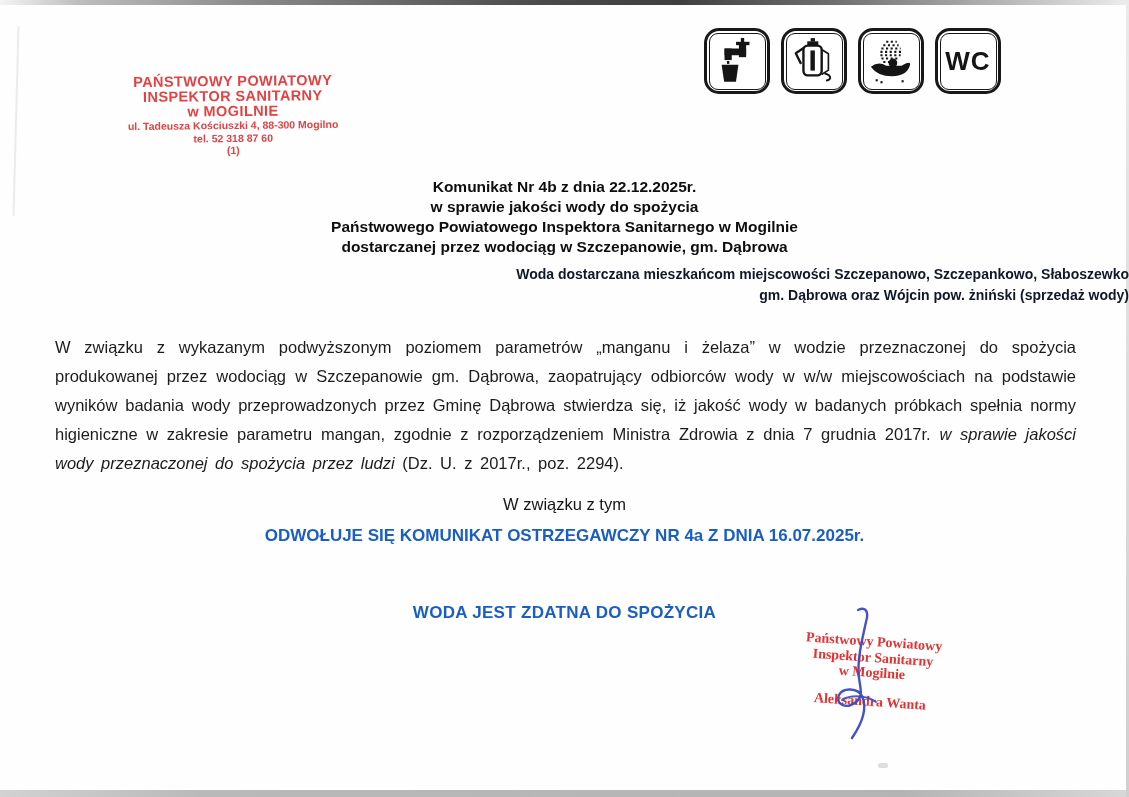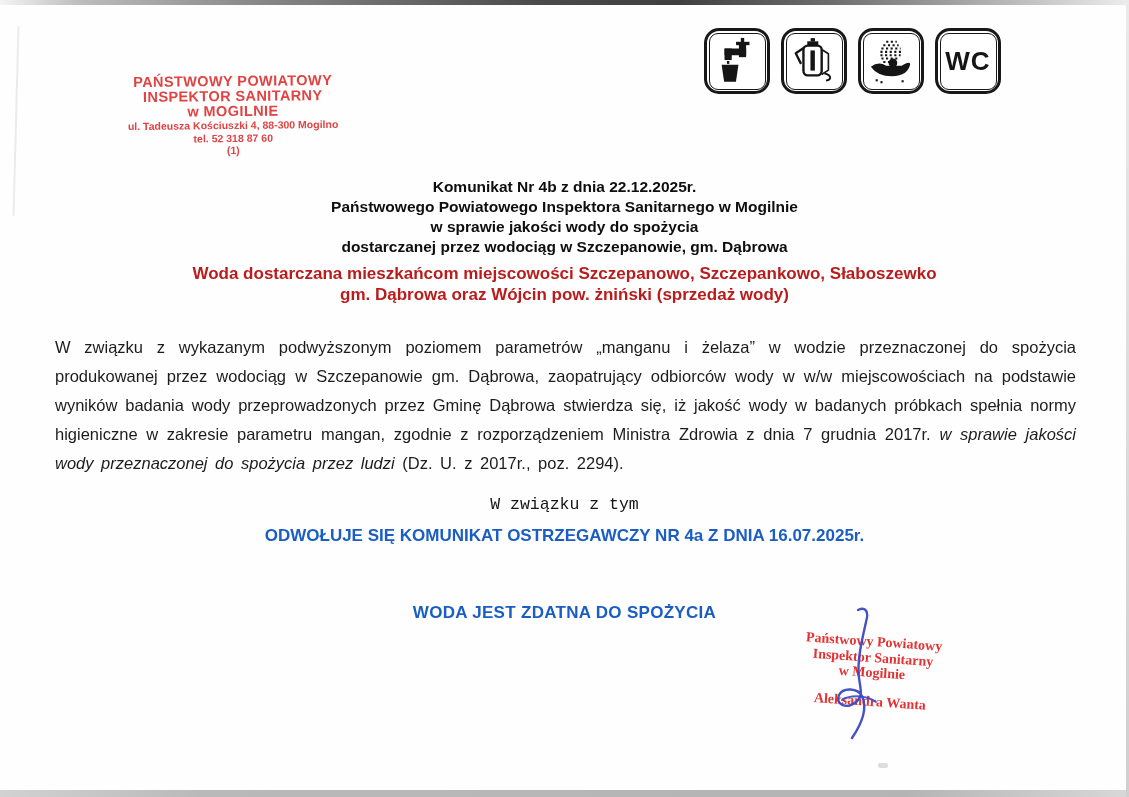--- a/index.html
+++ b/index.html
@@ -26,30 +26,30 @@
   .icon-row{position:absolute;left:704px;top:28px;display:flex;gap:11px;}
   .pict{width:66px;height:66px;border:3.5px solid #181818;border-radius:15px;background:#fff;
     position:relative;box-sizing:border-box;}
   .pict-in{position:absolute;inset:1.5px;border:1.8px solid #181818;border-radius:9px;
     display:flex;align-items:center;justify-content:center;}
   .wc-text{font-weight:bold;font-size:26px;letter-spacing:1px;color:#151515;
     font-family:"Liberation Sans",sans-serif;}
   
   .title-block{position:absolute;left:0;top:177px;width:100%;text-align:center;
     font-weight:bold;font-size:15.5px;line-height:20px;color:#0e0e0e;}
-  .subtitle-block{position:absolute;left:0;top:264px;width:100%;text-align:center;
-    font-weight:bold;font-size:17px;line-height:20.5px;color:#b91c1c;}
+  .subtitle-block{position:absolute;left:0;top:264px;width:100%;text-align:right;
+    font-weight:bold;font-size:14px;line-height:20.5px;color:#0f172a;}
   
   .body-par{position:absolute;left:55px;top:316px;width:1021px;
     font-size:16.5px;line-height:29px;text-align:justify;color:#1c1c1c;
     word-spacing:3px;}
   .body-par .it{font-style:italic;}
   
   .line-center{position:absolute;left:0;width:100%;text-align:center;}
-  .intro{top:495px;font-size:16.5px;font-family:Liberation Mono, monospace;}
+  .intro{top:495px;font-size:16.5px;}
   .revoke{top:526px;font-weight:bold;font-size:17px;color:#1a5ec4;}
   .issued{top:555px;font-size:16.5px;}
   .verdict{top:603px;font-weight:bold;font-size:17px;color:#1a5ec4;letter-spacing:.3px;}
   
   .sig-stamp{position:absolute;left:782px;top:634px;width:180px;text-align:center;
     color:#e23232;transform:rotate(4deg);
     font-family:"Liberation Serif",serif;font-weight:bold;}
   .sig-stamp .l{font-size:14px;line-height:15.5px;}
   .sig-stamp .name{font-size:14px;margin-top:13px;}
   .sig-scribble{position:absolute;left:828px;top:604px;}
@@ -128,22 +128,22 @@
     </div>
     <div class="pict">
       <div class="pict-in">
         <span class="wc-text">WC</span>
       </div>
     </div>
   </div>
 
   <div class="title-block">
     <div>Komunikat Nr 4b z dnia 22.12.2025r.</div>
+    <div>w sprawie jakości wody do spożycia</div>
     <div>Państwowego Powiatowego Inspektora Sanitarnego w Mogilnie</div>
-    <div>w sprawie jakości wody do spożycia</div>
     <div>dostarczanej przez wodociąg w Szczepanowie, gm. Dąbrowa</div>
   </div>
 
   <div class="subtitle-block">
     <div>Woda dostarczana mieszkańcom miejscowości Szczepanowo, Szczepankowo, Słaboszewko</div>
     <div>gm. Dąbrowa  oraz Wójcin pow. żniński (sprzedaż wody)</div>
   </div>
 
   <p class="body-par"><span>W związku z wykazanym podwyższonym poziomem parametrów „manganu i żelaza” w wodzie przeznaczonej do spożycia produkowanej przez wodociąg w Szczepanowie gm. Dąbrowa, zaopatrujący odbiorców wody w w/w miejscowościach na podstawie wyników badania wody przeprowadzonych przez Gminę Dąbrowa stwierdza się, iż jakość wody w badanych próbkach spełnia normy higieniczne w zakresie parametru mangan, zgodnie z rozporządzeniem Ministra Zdrowia z dnia 7 grudnia 2017r. </span><span class="it">w sprawie jakości wody przeznaczonej do spożycia przez ludzi</span><span> (Dz. U.  z 2017r., poz. 2294).</span></p>
 

